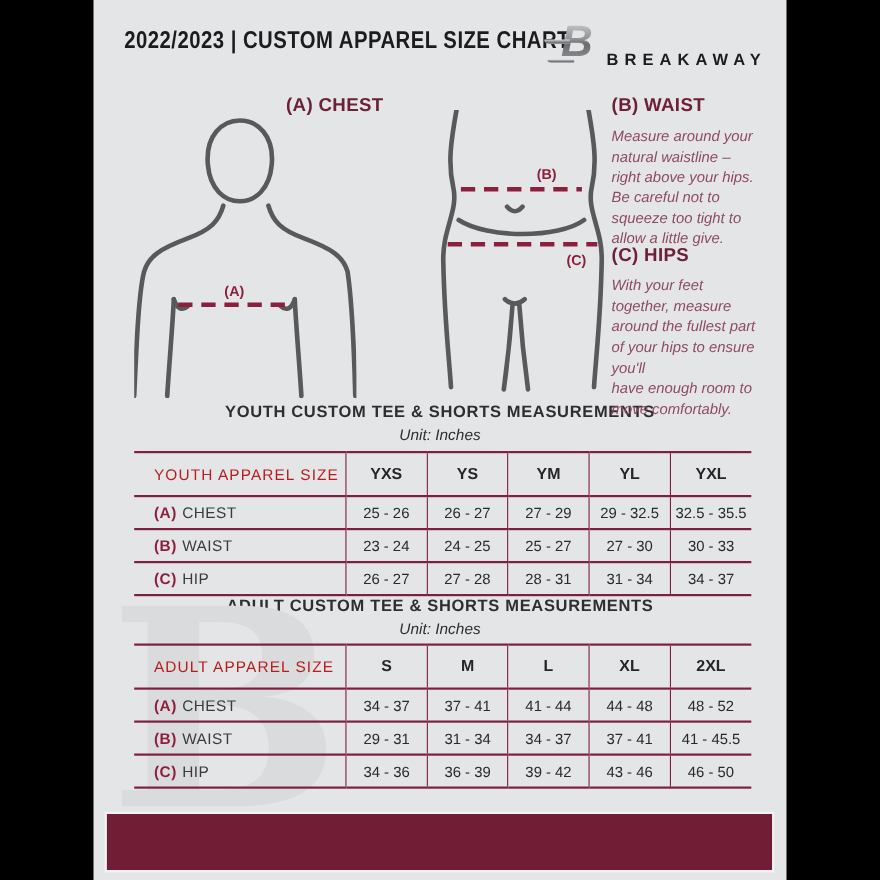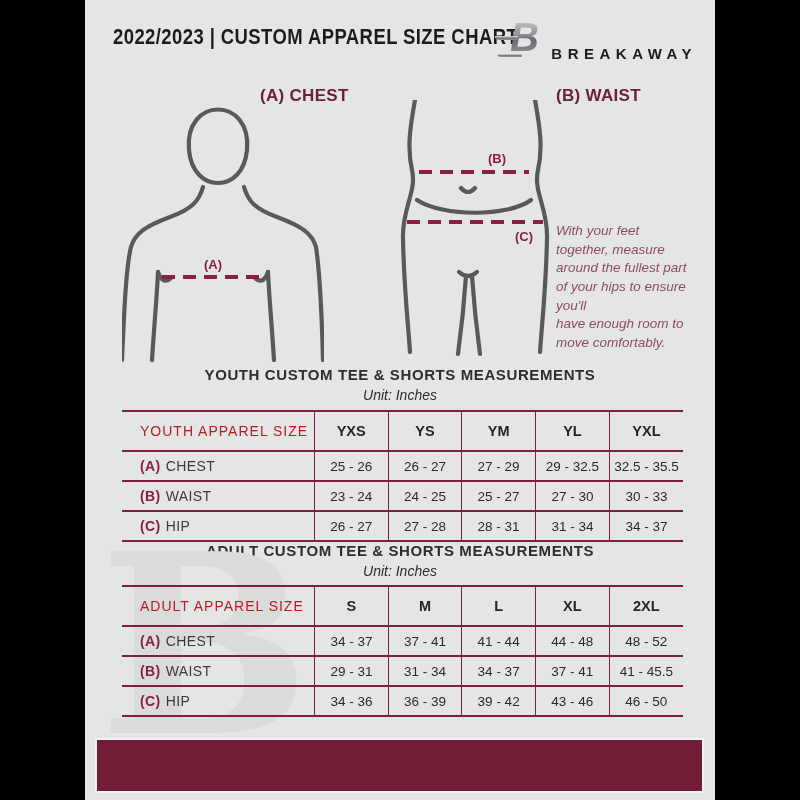--- a/index.html
+++ b/index.html
@@ -126,22 +126,29 @@
       <text x="104" y="63" text-anchor="middle" font-size="13" font-weight="700" fill="#8c1f3e">(B)</text>
       <text x="131" y="141" text-anchor="middle" font-size="13" font-weight="700" fill="#8c1f3e">(C)</text>
     </svg>
   </div>
 
   <div class="guide-block" style="left:175px;top:86px;width:175px;">
     <p class="guide-title">(A) CHEST</p>
   </div>
   <div class="guide-block" style="left:471px;top:86px;width:155px;">
     <p class="guide-title">(B) WAIST</p>
+    <p class="guide-body">Measure around your
+natural waistline –
+right above your hips.
+Be careful not to
+squeeze too tight to
+allow a little give.</p>
   </div>
   <div class="guide-block" style="left:471px;top:222px;width:158px;">
+    <p class="guide-title">(C) HIPS</p>
     <p class="guide-body">With your feet
 together, measure
 around the fullest part
 of your hips to ensure
 you'll
 have enough room to
 move comfortably.</p>
   </div>
 
   <div class="tbl-title" style="top:366px;">YOUTH CUSTOM TEE &amp; SHORTS MEASUREMENTS</div>

